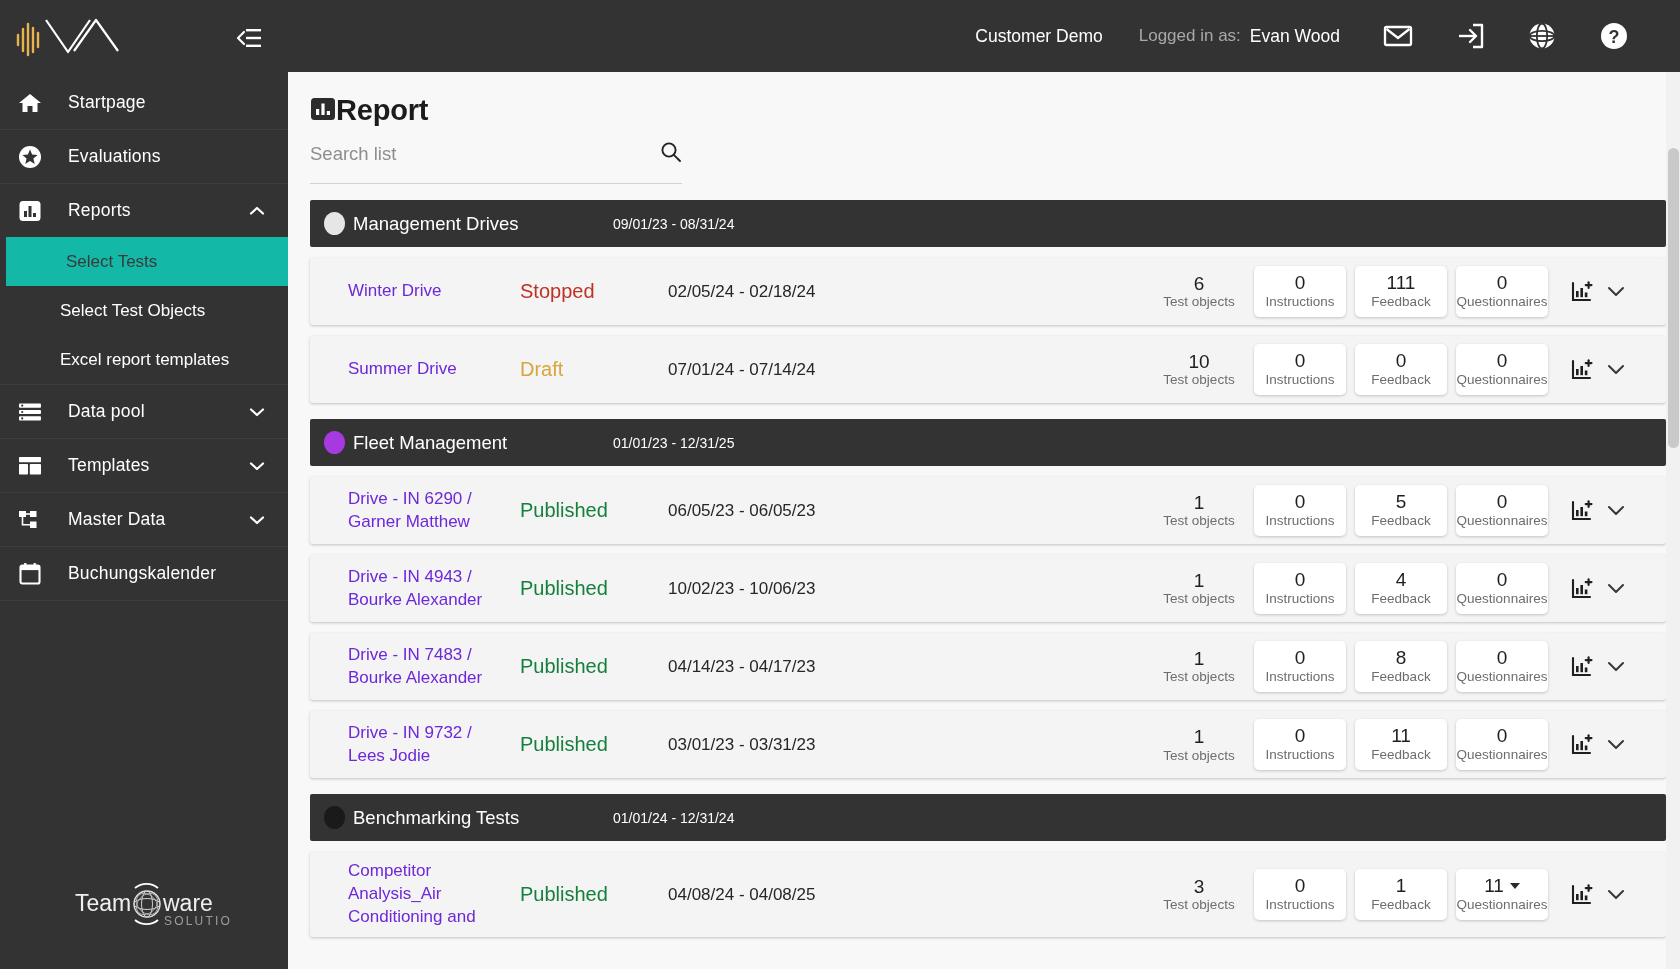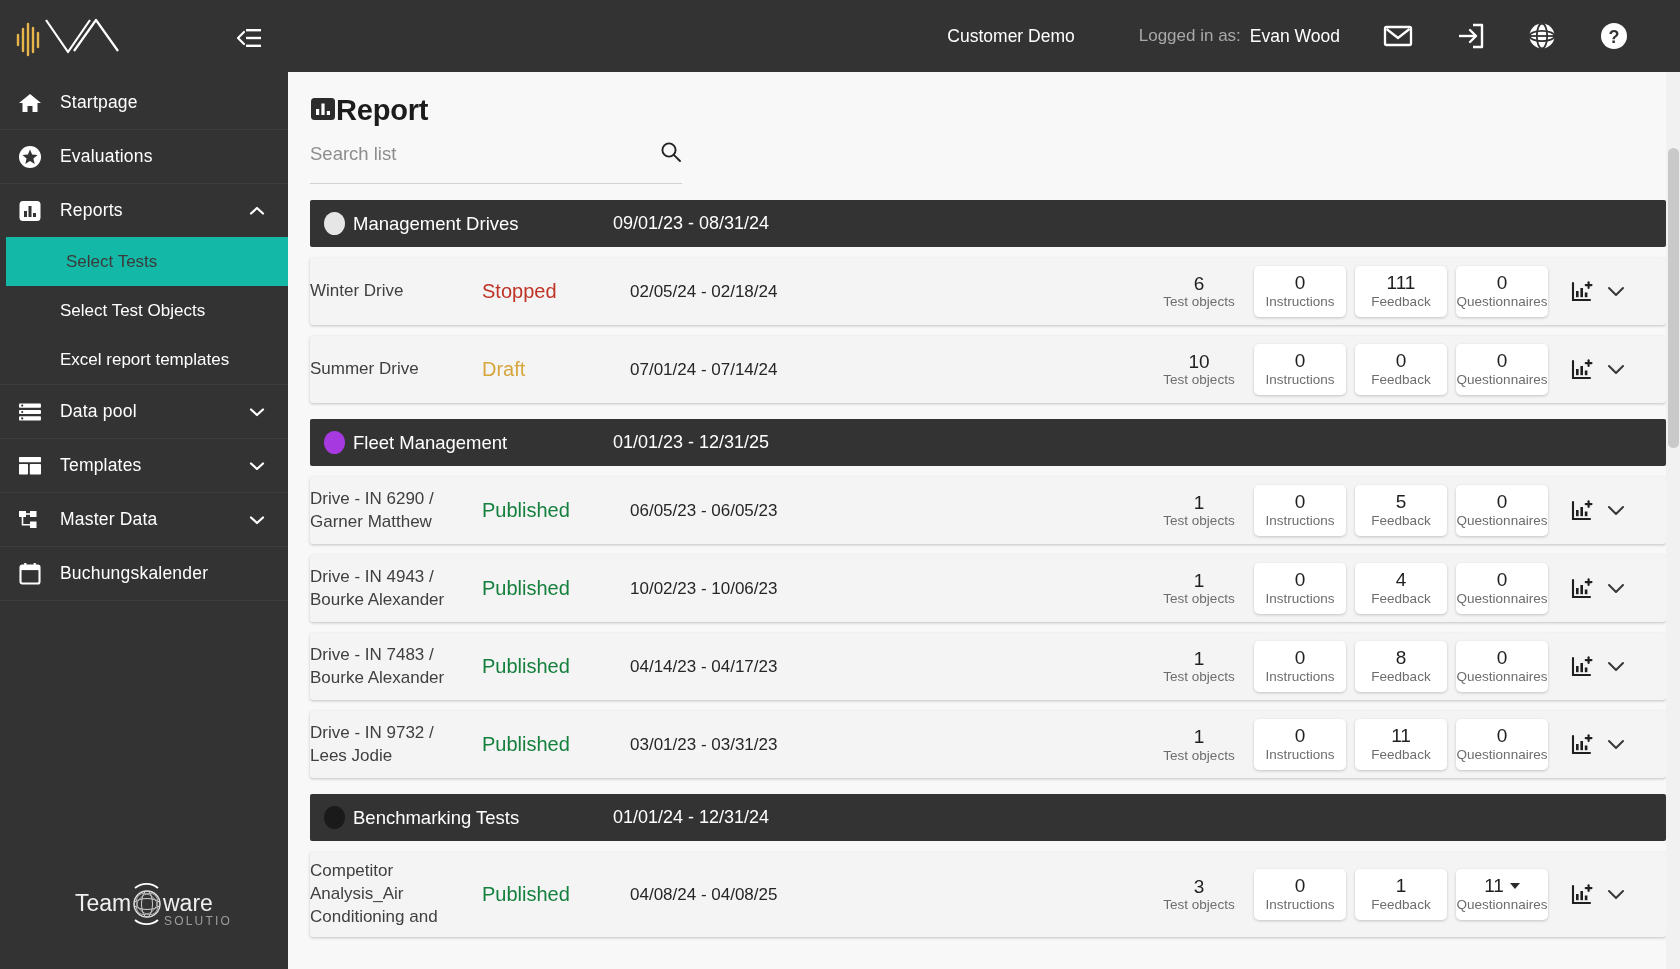--- a/index.html
+++ b/index.html
@@ -29,20 +29,21 @@
 
   .nav { display: flex; flex-direction: column; }
   .nav-item {
     display: flex; align-items: center;
     height: 53px;
     padding: 0 22px 0 18px;
     color: #ffffff;
     font-size: 17.5px;
     cursor: pointer;
     position: relative;
+    gap: 8px;
   }
   .nav-item .ni-icon {
     width: 30px; min-width: 30px; height: 26px;
     display: flex; align-items: center; justify-content: flex-start;
     margin-right: 12px;
   }
   .nav-item .ni-label { flex: 1; letter-spacing: .2px; }
   .nav-item .ni-chev { width: 18px; display:flex; align-items:center; justify-content:center; }
   .nav-divider { height: 1px; background: #3d3d3d; margin: 0; }
 
@@ -63,21 +64,21 @@
     display: flex; flex-direction: column;
     overflow: hidden;
   }
   .topbar {
     height: 72px; min-height: 72px; background: #333333;
     display: flex; align-items: center; justify-content: flex-end;
     padding-right: 30px; gap: 0px;
     color: #fff;
   }
   .tb-customer { font-size: 17.5px; color: #fff; margin-right: 36px; cursor: pointer; }
-  .tb-loggedlabel { font-size: 17px; color: #a8a8a8; margin-right: 9px; margin-left: 28px; }
+  .tb-loggedlabel { font-size: 17px; color: #a8a8a8; margin-right: 9px; }
   .tb-user { font-size: 17.5px; color: #fff; margin-right: 22px; cursor: pointer; }
   .tb-icon { width: 72px; height: 72px; display: flex; align-items: center; justify-content: center; cursor: pointer; }
 
   .content { flex: 1; overflow: hidden; position: relative; padding-left: 0; }
 
   .page-head { padding: 22px 0 0 22px; display: flex; align-items: center; gap: 0; }
   .page-title { font-size: 29px; font-weight: bold; color: #1c1c1c; letter-spacing: -.2px; }
 
   .search-wrap {
     margin: 14px 0 0 22px;
@@ -99,34 +100,34 @@
   .group-header {
     background: #333333; color: #ffffff;
     height: 47px; display: flex; align-items: center;
     padding-left: 14px; border-radius: 2px;
   }
   .grp-dot {
     width: 21px; height: 23px; border-radius: 50%;
     margin-right: 8px; display:inline-block;
   }
   .grp-name { font-size: 18.5px; width: 260px; }
-  .grp-dates { font-size: 18px; }
+  .grp-dates { font-size: 14px; }
 
   .row {
     background: #f4f4f4;
     border-radius: 3px;
     box-shadow: 0 1px 3px rgba(0,0,0,.22);
     margin-top: 11px;
     display: flex; align-items: center;
     min-height: 66px;
     padding: 8px 0 8px 0;
     position: relative;
   }
   .row-name {
-    width: 172px; font-size: 17px; color: #404040;
+    width: 172px; margin-left: 38px; font-size: 17px; color: #6d28d9;
     line-height: 1.35;
   }
   .row-status { width: 148px; font-size: 20px; }
   .row-dates { width: 300px; font-size: 17px; color: #262626; }
   .row-counters { flex: 1; display: flex; align-items: center; justify-content: flex-end; gap: 9px; padding-right: 22px;}
   .cnt-plain { width: 92px; text-align: center; padding: 6px 0; }
   .cnt-box {
     width: 92px; text-align: center; background: #ffffff;
     border-radius: 5px; box-shadow: 0 1px 3px rgba(0,0,0,.2);
     padding: 6px 0 7px 0; cursor: pointer;

